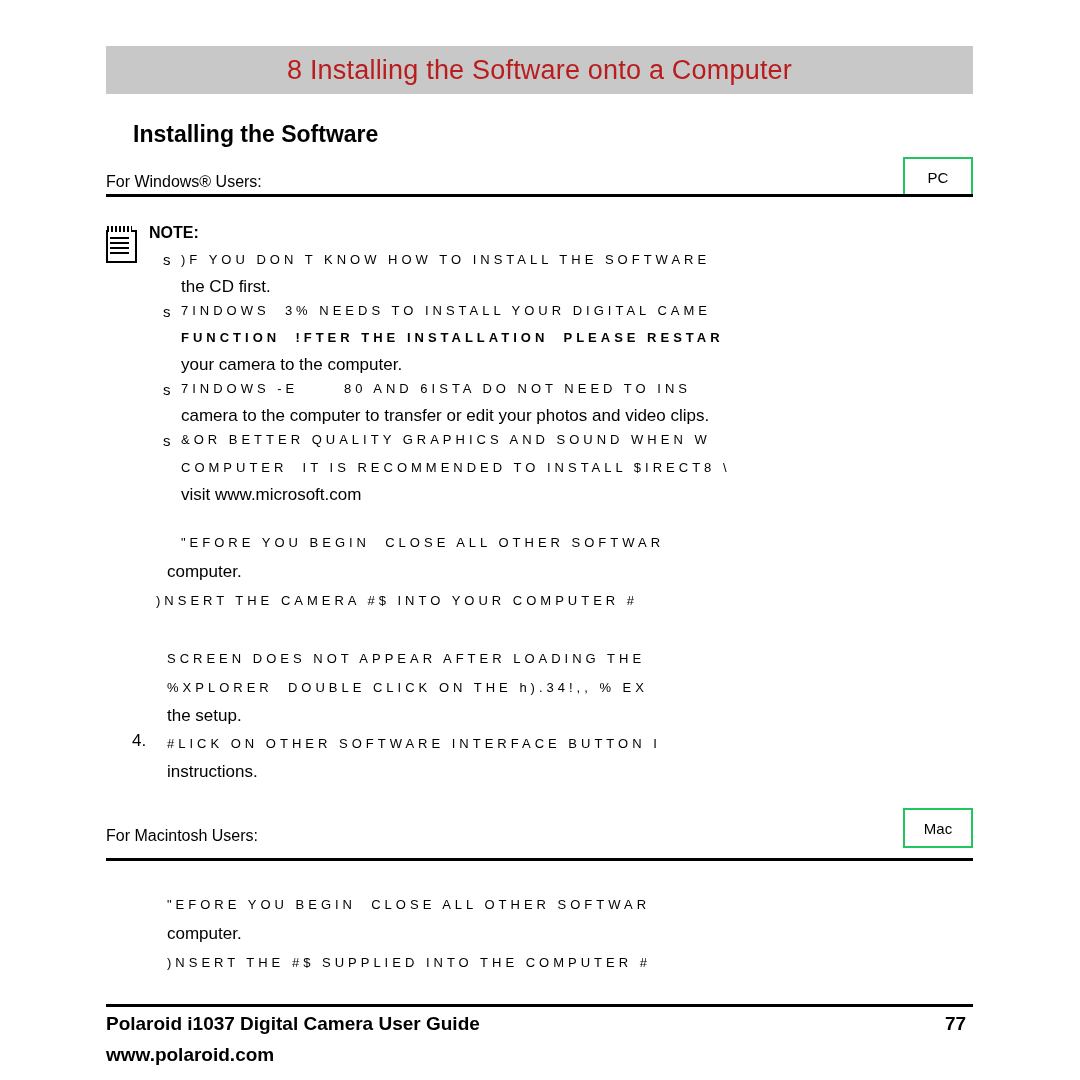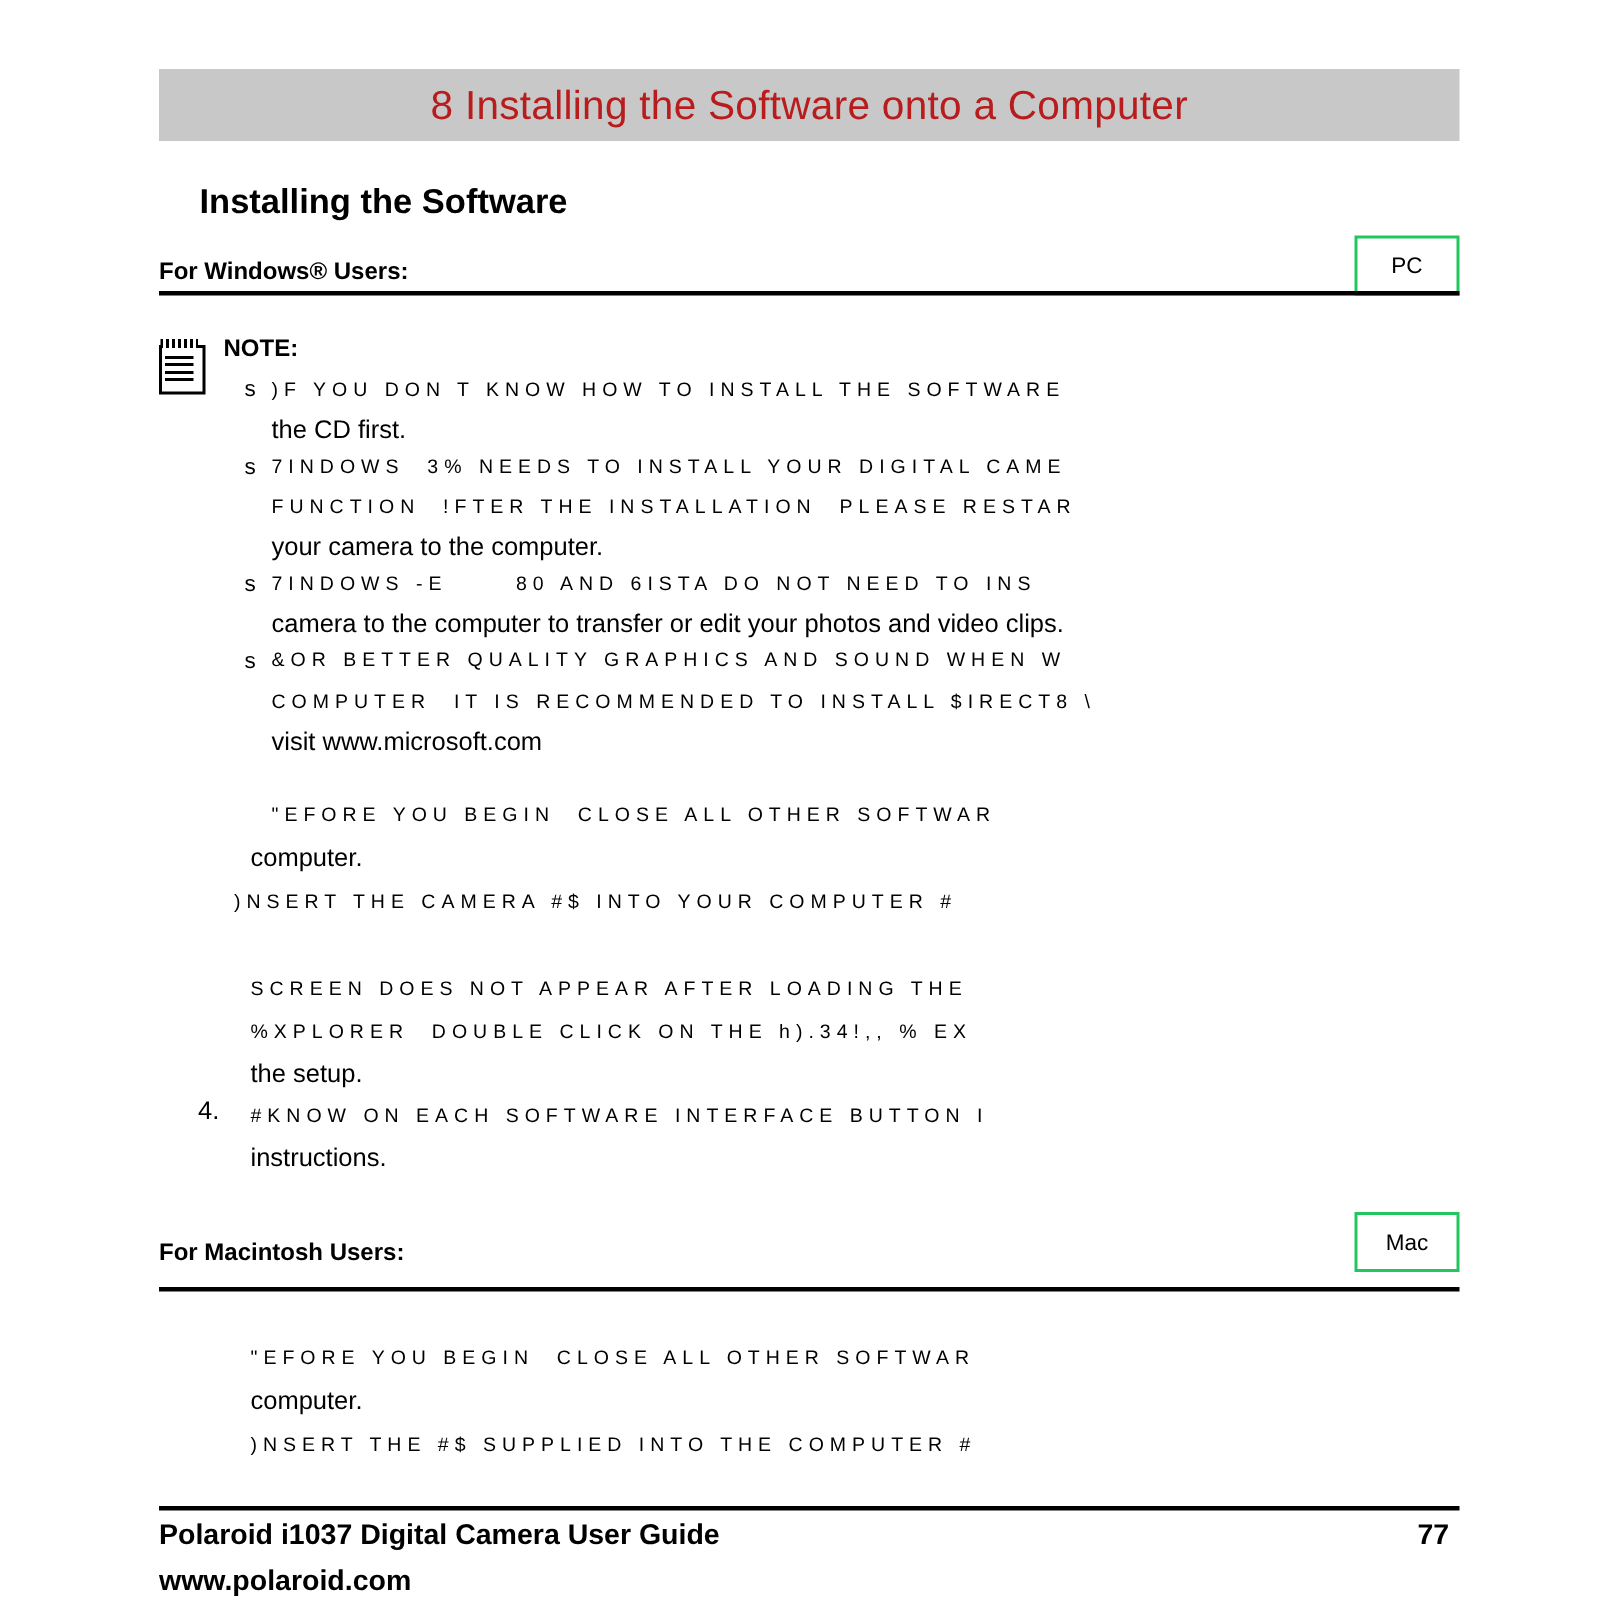--- a/index.html
+++ b/index.html
@@ -49,21 +49,21 @@
     left: 133px;
     top: 121px;
     font-size: 23px;
     font-weight: bold;
   }
 
   
   .sub-heading {
     position: absolute;
     font-size: 16px;
-    font-weight: bold;
+    font-weight: normal;
   }
   #win-users { left: 106px; top: 173px; }
   #mac-users { left: 106px; top: 827px; }
 
   .badge {
     position: absolute;
     border: 2px solid #22c55e;
     background: #fff;
     display: flex;
     align-items: center;
@@ -206,42 +206,42 @@
     <div class="teeth"></div>
   </div>
   <div class="note-label">NOTE:</div>
 
   <div class="bullet-mark" style="left:163px; top:251px;">s</div>
   <div class="para garbled" style="left:181px; top:245px;">)F YOU DON T KNOW HOW TO INSTALL THE SOFTWARE</div>
   <div class="para plain" style="left:181px; top:274px;">the CD first.</div>
 
   <div class="bullet-mark" style="left:163px; top:303px;">s</div>
   <div class="para garbled" style="left:181px; top:296px;">7INDOWS  3% NEEDS TO INSTALL YOUR DIGITAL CAME</div>
-  <div class="para garbled" style="left:181px; top:323px;">FUNCTION  !FTER THE INSTALLATION  PLEASE RESTAR</div>
+  <div class="para garbled" style="left:181px; top:323px;font-weight:bold;">FUNCTION  !FTER THE INSTALLATION  PLEASE RESTAR</div>
   <div class="para plain" style="left:181px; top:352px;">your camera to the computer.</div>
 
   <div class="bullet-mark" style="left:163px; top:381px;">s</div>
   <div class="para garbled" style="left:181px; top:374px;">7INDOWS -E      80 AND 6ISTA DO NOT NEED TO INS</div>
   <div class="para plain" style="left:181px; top:403px;">camera to the computer to transfer or edit your photos and video clips.</div>
 
   <div class="bullet-mark" style="left:163px; top:432px;">s</div>
   <div class="para garbled" style="left:181px; top:425px;">&amp;OR BETTER QUALITY GRAPHICS AND SOUND WHEN W</div>
   <div class="para garbled" style="left:181px; top:453px;">COMPUTER  IT IS RECOMMENDED TO INSTALL $IRECT8 \</div>
   <div class="para plain" style="left:181px; top:482px;">visit www.microsoft.com</div>
 
   <div class="para garbled" style="left:181px; top:528px;">"EFORE YOU BEGIN  CLOSE ALL OTHER SOFTWAR</div>
   <div class="para plain" style="left:167px; top:559px;">computer.</div>
 
   <div class="para garbled" style="left:156px; top:586px;">)NSERT THE CAMERA #$ INTO YOUR COMPUTER #</div>
   <div class="para garbled" style="left:167px; top:644px;">SCREEN DOES NOT APPEAR AFTER LOADING THE</div>
   <div class="para garbled" style="left:167px; top:673px;">%XPLORER  DOUBLE CLICK ON THE h).34!,, % EX</div>
   <div class="para plain" style="left:167px; top:703px;">the setup.</div>
 
   <div class="listnum" style="left:132px; top:731px;">4.</div>
-  <div class="para garbled" style="left:167px; top:729px;">#KNOW ON EACH SOFTWARE INTERFACE BUTTON I</div>
+  <div class="para garbled" style="left:167px; top:729px;">#LICK ON OTHER SOFTWARE INTERFACE BUTTON I</div>
   <div class="para plain" style="left:167px; top:759px;">instructions.</div>
 
   <div class="sub-heading" id="mac-users">For Macintosh Users:</div>
   <div class="badge" id="badge-mac">
     <span>Mac</span>
   </div>
   <div class="rule" id="rule-mac"></div>
 
   <div class="para garbled" style="left:167px; top:890px;">"EFORE YOU BEGIN  CLOSE ALL OTHER SOFTWAR</div>
   <div class="para plain" style="left:167px; top:921px;">computer.</div>

